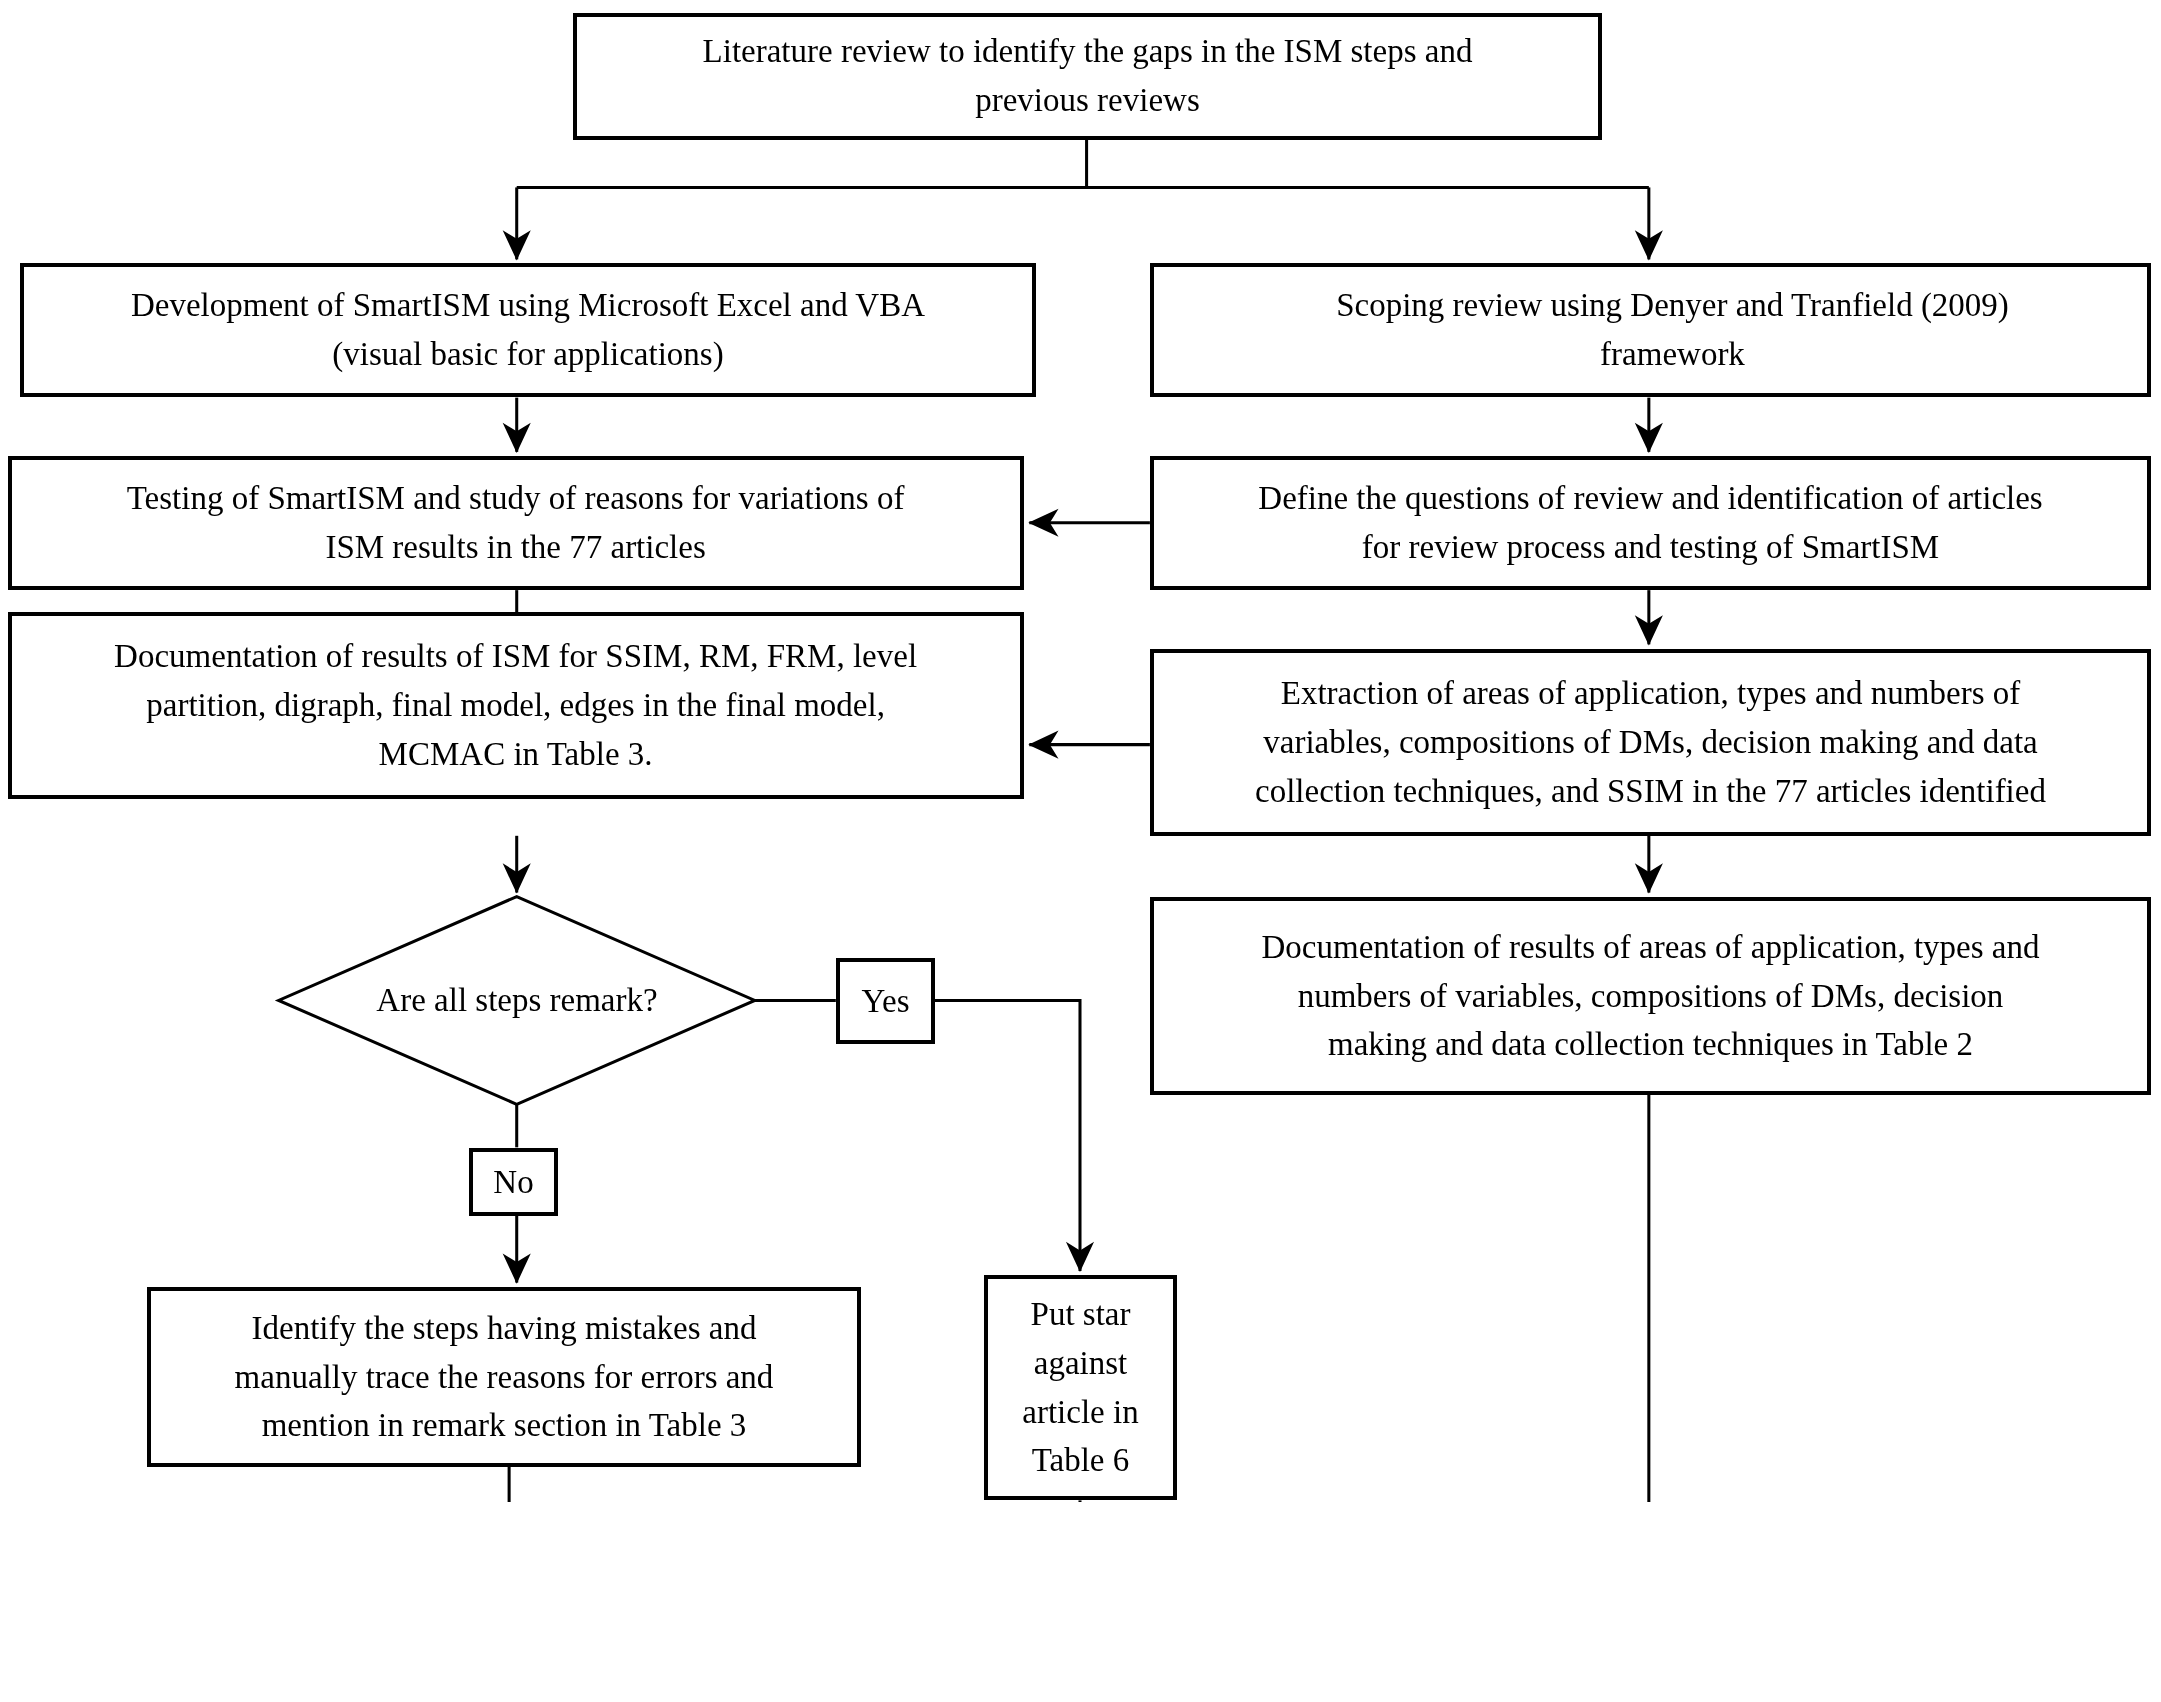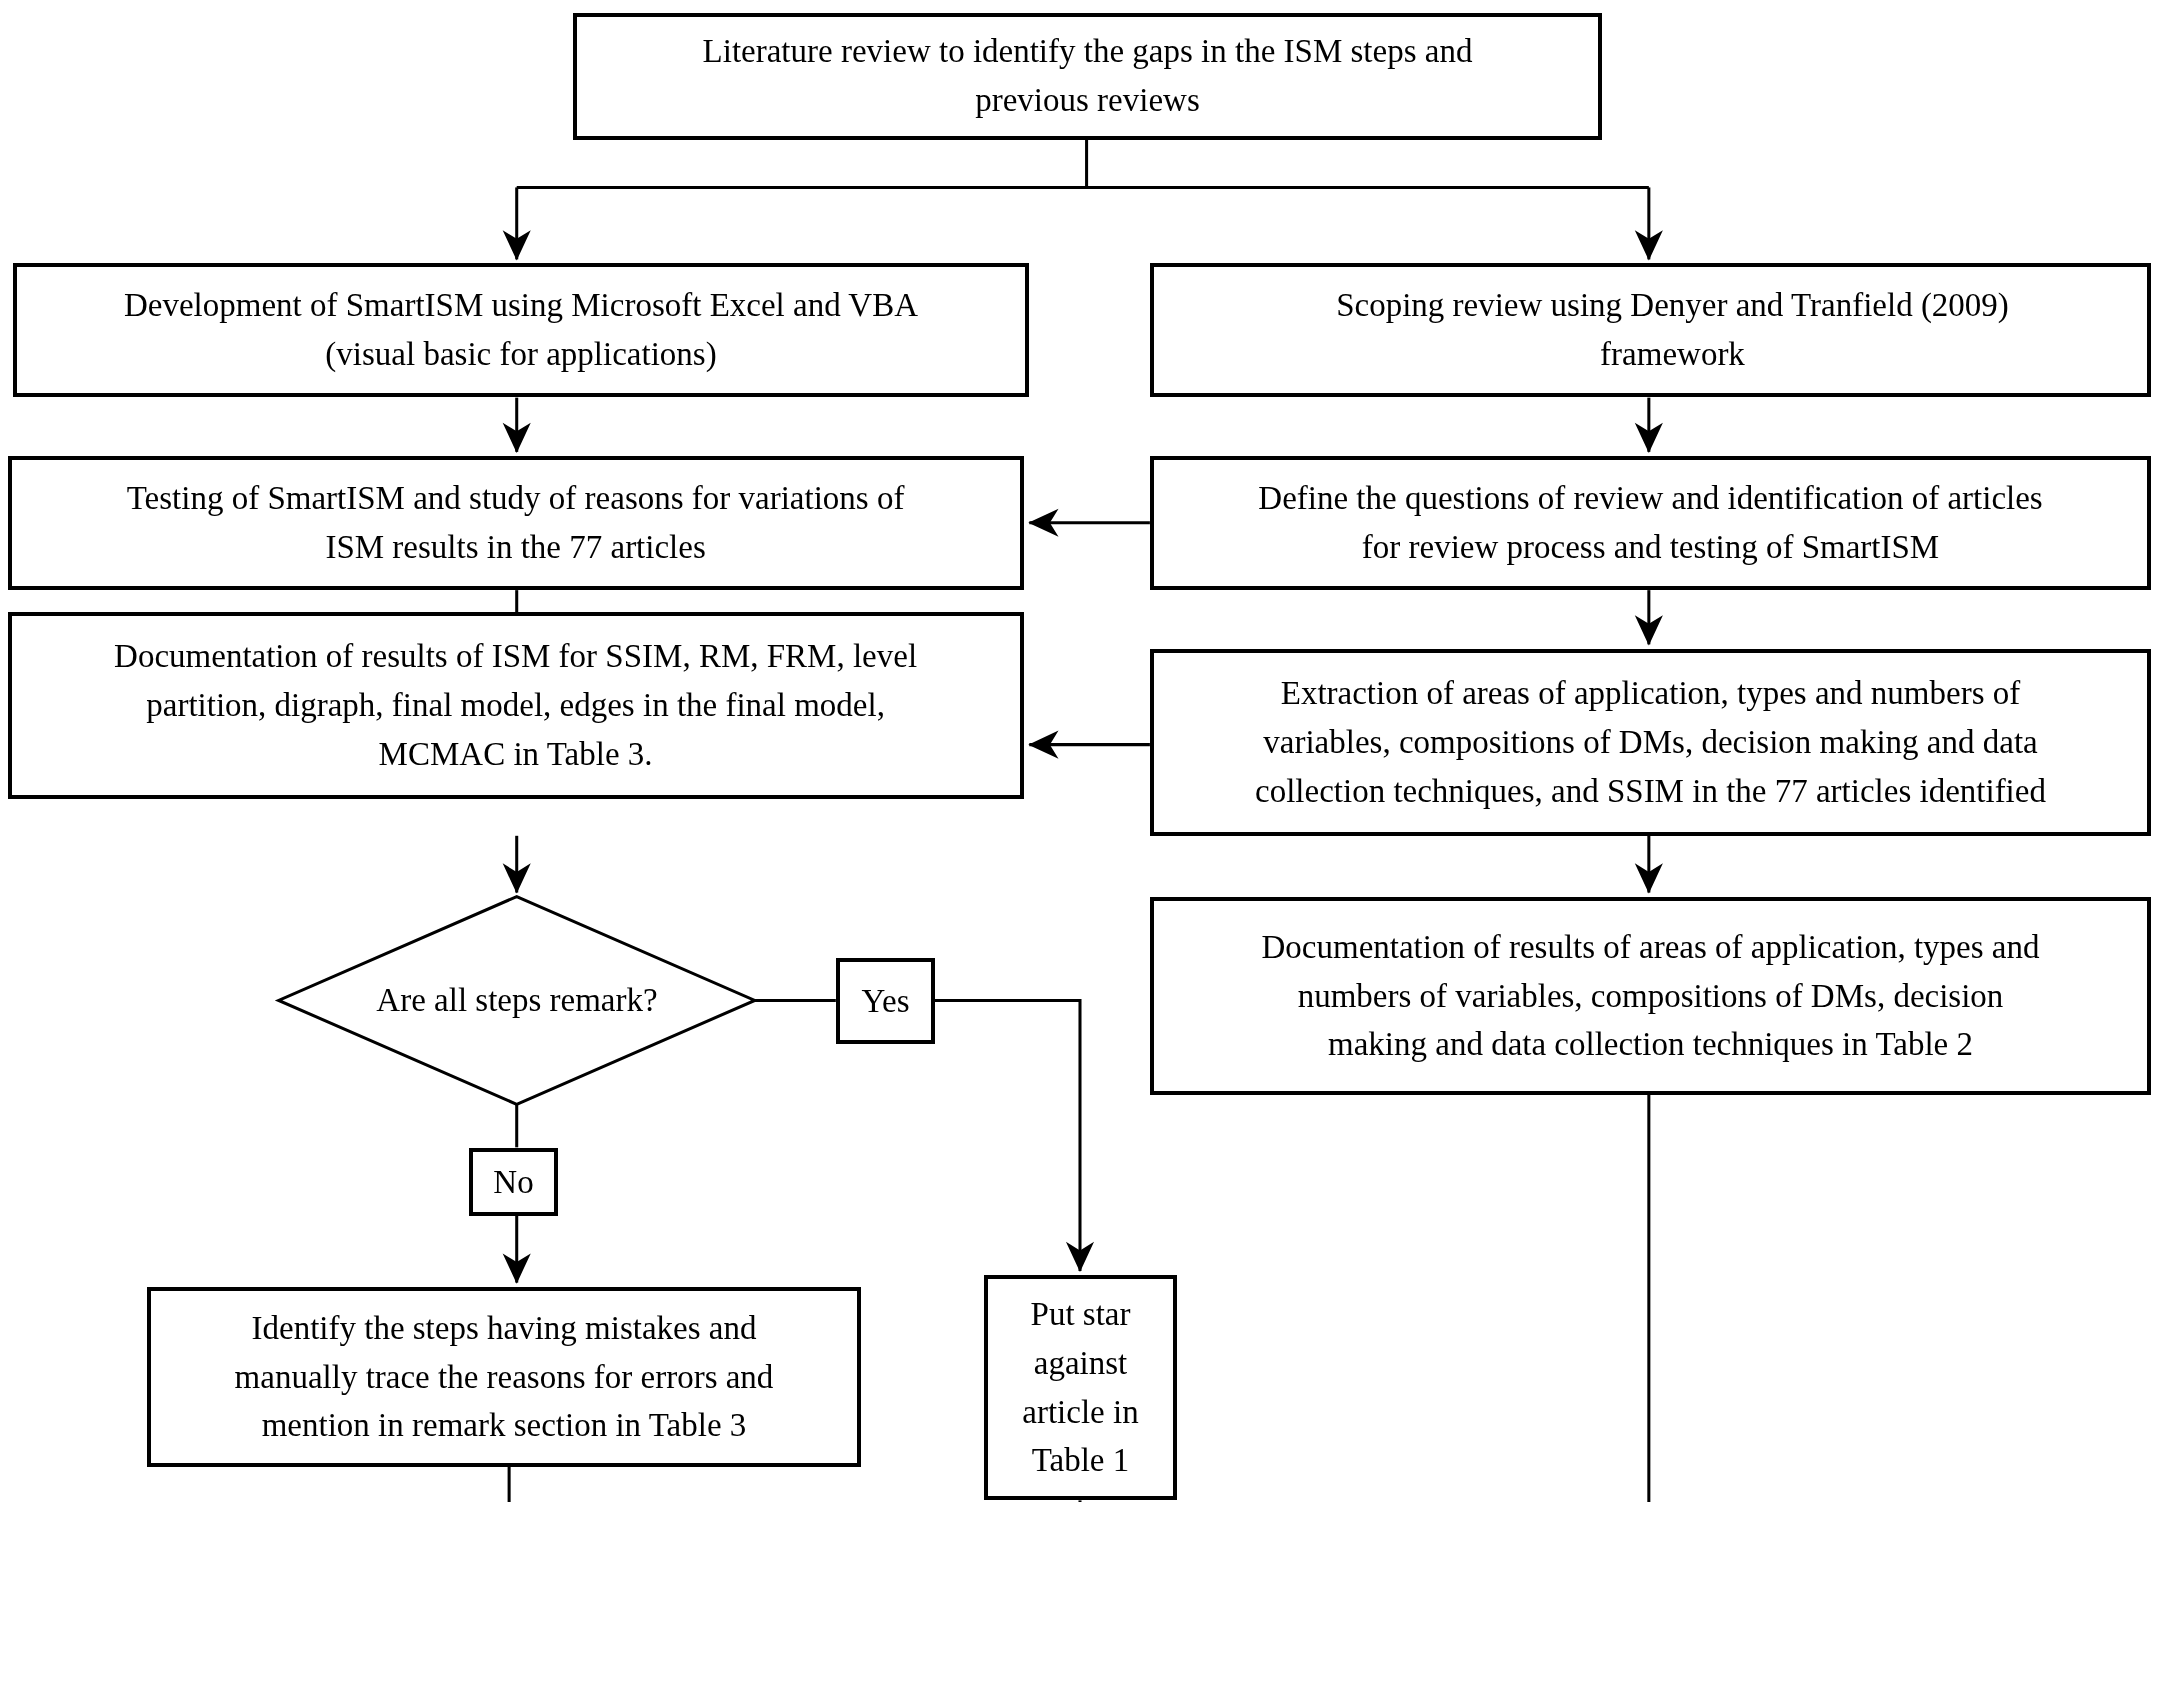--- a/index.html
+++ b/index.html
@@ -30,21 +30,21 @@
     line-height: 1.48;
     z-index: 2;
   }
   .node.plain {
     border: none;
     background: transparent;
     z-index: 3;
   }
   
   #n-top       { left: 573px; top: 12.7px;   width: 1029px; height: 127px; }
-  #n-row2l     { left: 13px;   top: 263px;  width: 1016px; height: 134px; }
+  #n-row2l     { left: 20px;   top: 263px;  width: 1016px; height: 134px; }
   #n-row2r     { left: 1150px; top: 263px;  width: 1001px; height: 134px; padding-left: 44px; }
   #n-row3l     { left: 7.6px;   top: 456px;  width: 1016px; height: 134px; }
   #n-row3r     { left: 1150px; top: 456px;  width: 1001px; height: 134px; }
   #n-row4l     { left: 7.6px;   top: 612px; width: 1016px; height: 187px; }
   #n-row4r     { left: 1150px; top: 649px; width: 1001px; height: 187px; }
   #n-diamond   { left: 284px;  top: 942px; width: 466px;  height: 117px; }
   #n-yes       { left: 836px; top: 958px; width: 99px;  height: 86px; }
   #n-row5r     { left: 1150px; top: 897px; width: 1001px; height: 198px; }
   #n-no        { left: 469px;  top: 1148px; width: 89px;  height: 68px; }
   #n-identify  { left: 147px;  top: 1287px; width: 714px; height: 180px; }
@@ -124,18 +124,18 @@
 
   <div class="node" id="n-no">No</div>
 
   <div class="node" id="n-identify">Identify the steps having mistakes and
 manually trace the reasons for errors and
 mention in remark section in Table 3</div>
 
   <div class="node" id="n-putstar">Put star
 against
 article in
-Table 1</div>
+Table 6</div>
 
   <div class="node" id="n-describe">Testing the results</div>
 
 </div>
 
 
 </body></html>

